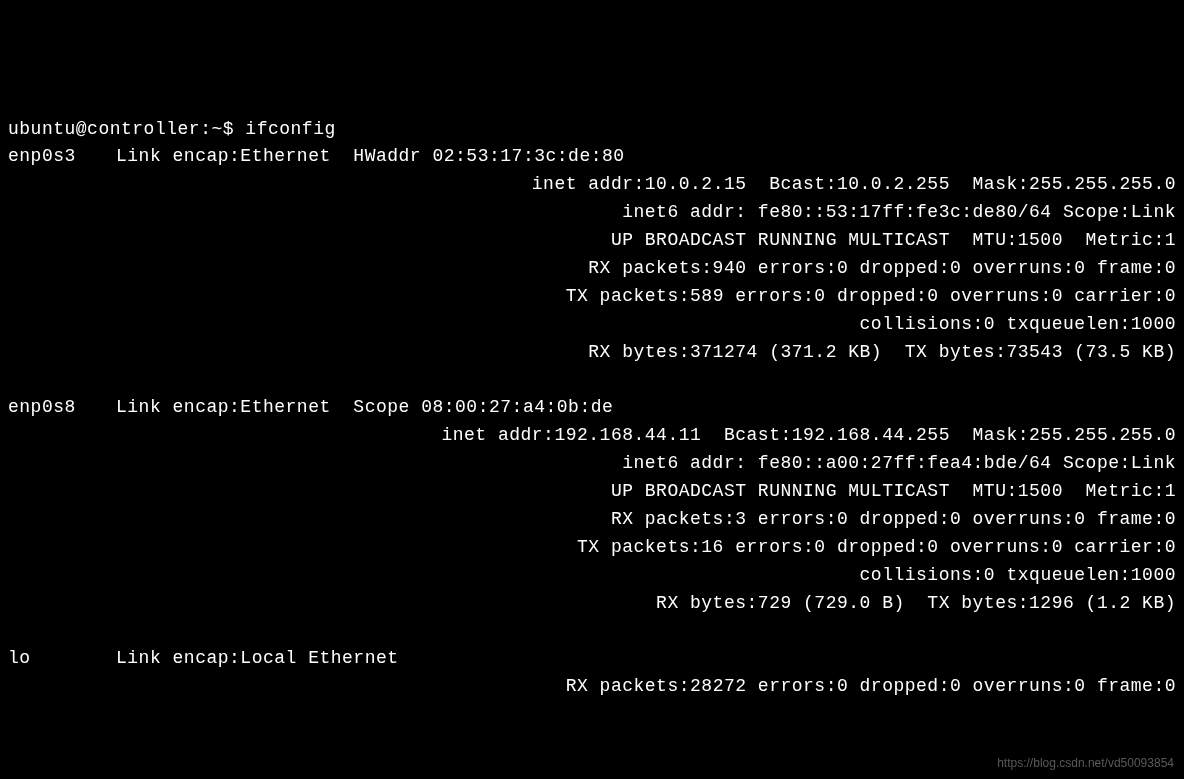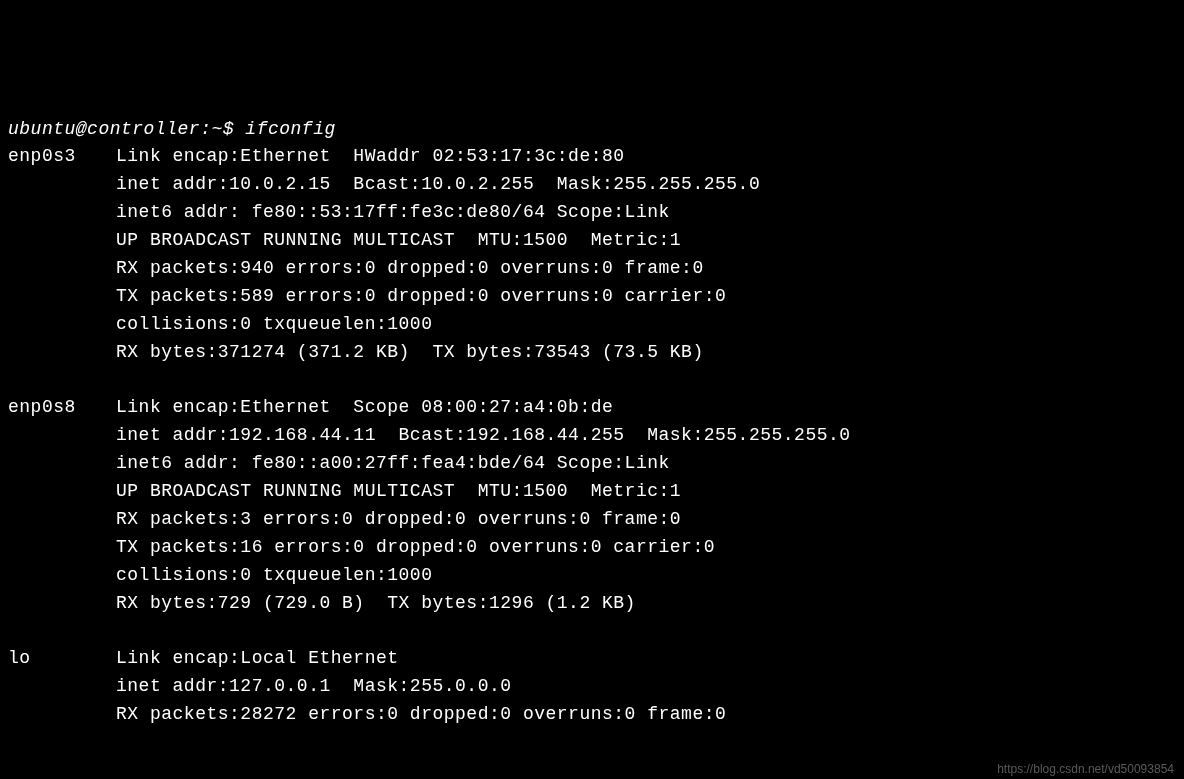--- a/index.html
+++ b/index.html
@@ -16,62 +16,62 @@
       padding: 4px 8px;
       white-space: pre;
       letter-spacing: 0.5px;
       position: relative;
       width: 1184px;
       height: 779px;
       overflow: hidden;
     }
     .terminal-line {
       display: block;
-      font-style: italic;
     }
     .prompt {
       display: inline;
     }
     .command {
       display: inline;
     }
     .iface-block {
       display: block;
     }
     .iface-name {
       display: inline-block;
       width: 10ch;
       vertical-align: top;
     }
     .detail-line {
       display: block;
       padding-left: 0;
+      text-align: right;
     }
     .indent {
       padding-left: 10ch;
     }
     .watermark {
       position: absolute;
-      bottom: 0;
+      bottom: 6px;
       right: 10px;
       color: #5a5a5a;
       font-size: 12px;
       font-family: Arial, sans-serif;
       letter-spacing: 0;
       text-align: center;
     }
   </style>
 </head>
 <body>
 
 
 
 <div><span class="terminal-line"><span class="prompt">ubuntu@controller:~$ </span><span class="command">ifconfig</span></span><div class="iface-block"><span class="iface-name">enp0s3</span><span class="detail-line" style="display:inline">Link encap:Ethernet  HWaddr 02:53:17:3c:de:80</span>
 <span class="detail-line indent">inet addr:10.0.2.15  Bcast:10.0.2.255  Mask:255.255.255.0</span><span class="detail-line indent">inet6 addr: fe80::53:17ff:fe3c:de80/64 Scope:Link</span><span class="detail-line indent">UP BROADCAST RUNNING MULTICAST  MTU:1500  Metric:1</span><span class="detail-line indent">RX packets:940 errors:0 dropped:0 overruns:0 frame:0</span><span class="detail-line indent">TX packets:589 errors:0 dropped:0 overruns:0 carrier:0</span><span class="detail-line indent">collisions:0 txqueuelen:1000</span><span class="detail-line indent">RX bytes:371274 (371.2 KB)  TX bytes:73543 (73.5 KB)</span></div>
 <div class="iface-block"><span class="iface-name">enp0s8</span><span class="detail-line" style="display:inline">Link encap:Ethernet  Scope 08:00:27:a4:0b:de</span>
 <span class="detail-line indent">inet addr:192.168.44.11  Bcast:192.168.44.255  Mask:255.255.255.0</span><span class="detail-line indent">inet6 addr: fe80::a00:27ff:fea4:bde/64 Scope:Link</span><span class="detail-line indent">UP BROADCAST RUNNING MULTICAST  MTU:1500  Metric:1</span><span class="detail-line indent">RX packets:3 errors:0 dropped:0 overruns:0 frame:0</span><span class="detail-line indent">TX packets:16 errors:0 dropped:0 overruns:0 carrier:0</span><span class="detail-line indent">collisions:0 txqueuelen:1000</span><span class="detail-line indent">RX bytes:729 (729.0 B)  TX bytes:1296 (1.2 KB)</span></div>
 <div class="iface-block"><span class="iface-name">lo</span><span class="detail-line" style="display:inline">Link encap:Local Ethernet</span>
-<span class="detail-line indent">inet addr:127.0.0.1  Mask:255.0.0.0</span><span class="detail-line indent">RX packets:28272 errors:0 dropped:0 overruns:0 frame:0</span></div></div>
+<span class="detail-line indent">RX packets:28272 errors:0 dropped:0 overruns:0 frame:0</span></div></div>
 
 <div class="watermark">https://blog.csdn.net/vd50093854</div>
 
 
 
 
 </body></html>

